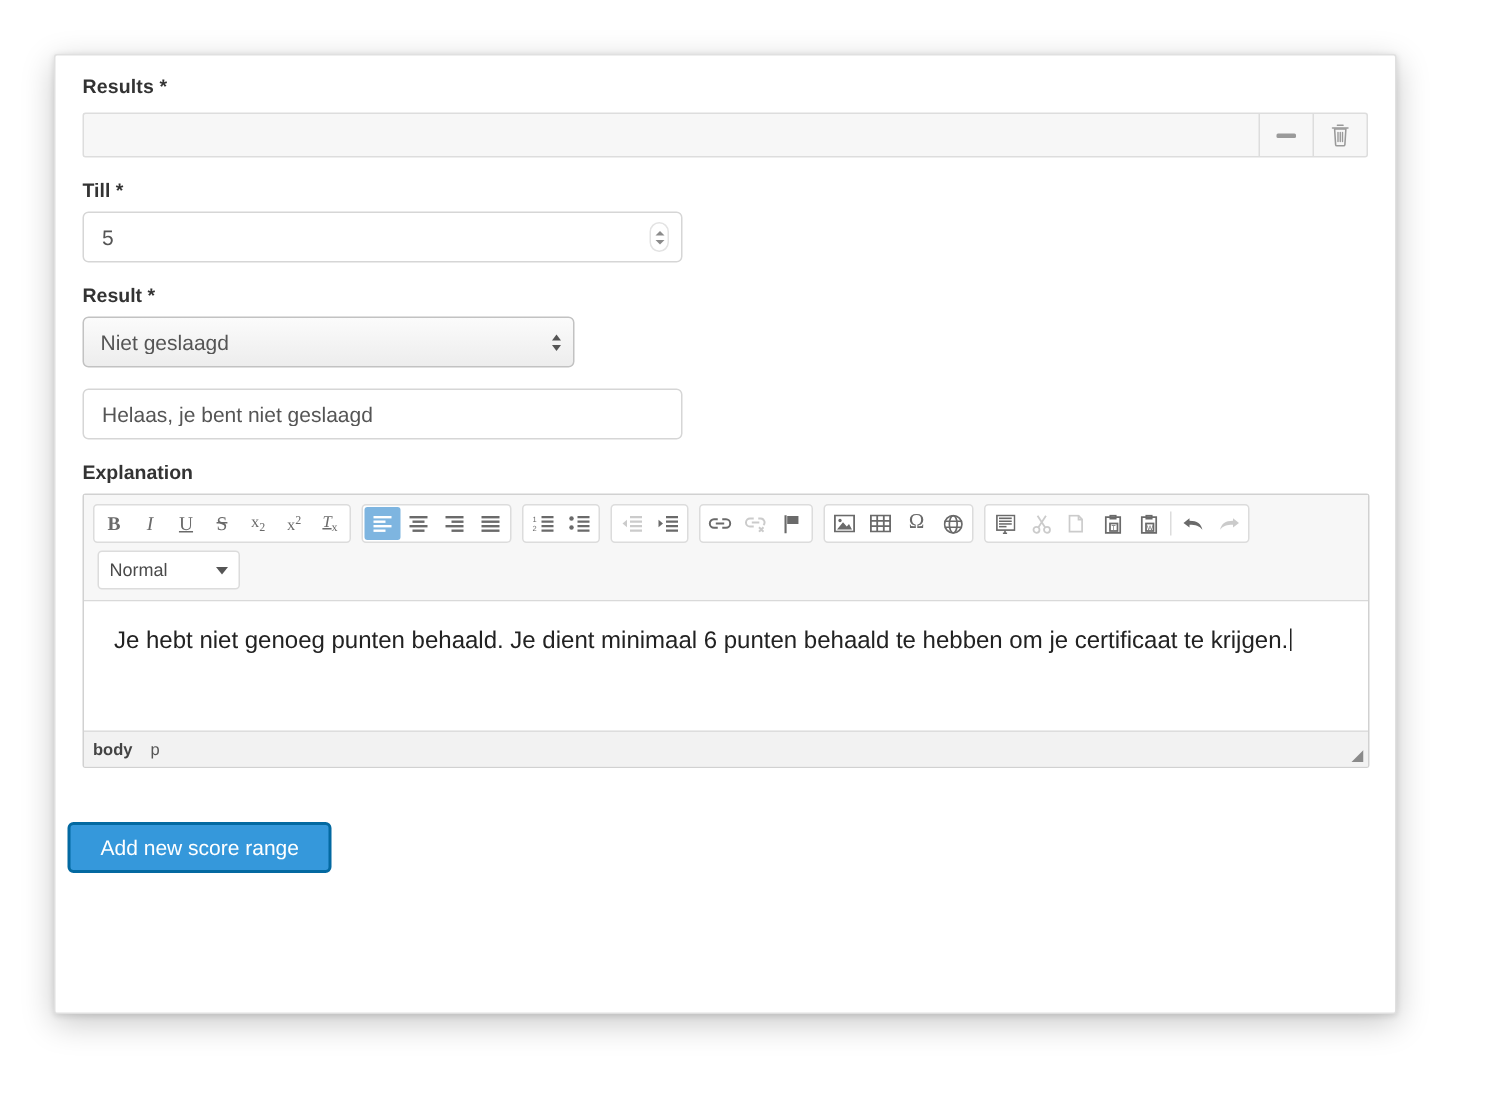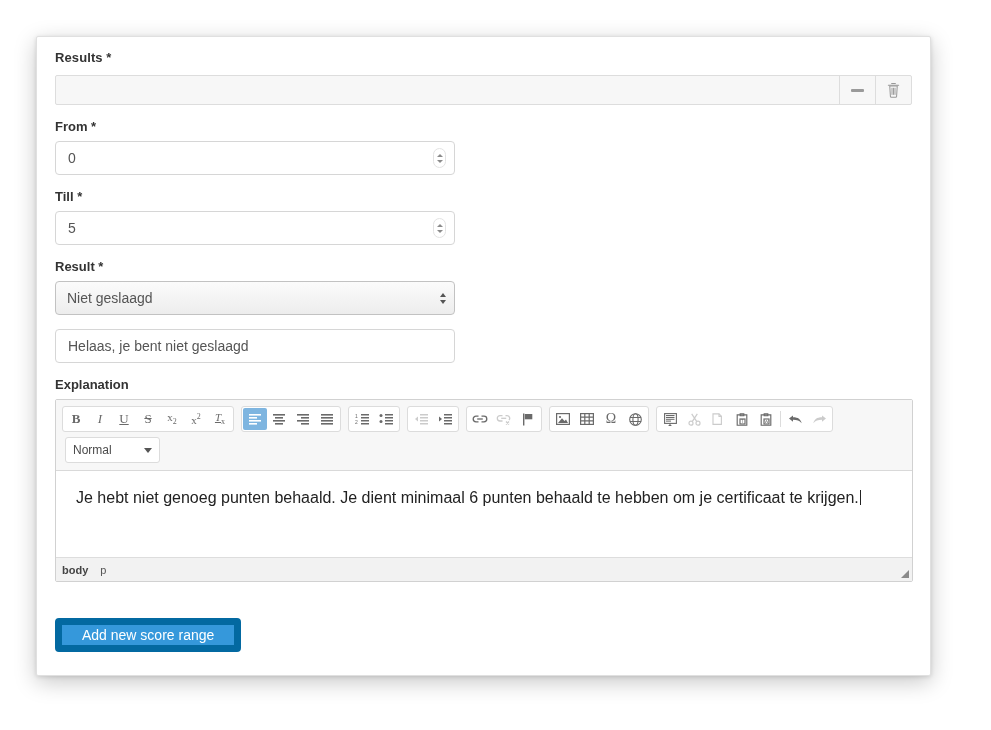--- a/index.html
+++ b/index.html
@@ -125,21 +125,21 @@
     width: 0; height: 0;
     border-left: 3.2px solid transparent;
     border-right: 3.2px solid transparent;
   }
   .spinner .up { border-bottom: 3.8px solid #8b8b8b; margin-bottom: 3px; }
   .spinner .dn { border-top: 3.8px solid #8b8b8b; }
 
   
   .select-control {
     position: relative;
-    width: 400px;
+    width: 328px;
     height: 34px;
     border: 1px solid #c2c2c2;
     border-radius: 4px;
     background: linear-gradient(to bottom, #fbfbfb 0%, #ededed 100%);
     display: flex;
     align-items: center;
     cursor: pointer;
   }
   .select-value {
     font-size: 14px;
@@ -279,25 +279,25 @@
     position: absolute;
     right: 3px;
     bottom: 3px;
     width: 11px;
     height: 11px;
     cursor: nwse-resize;
   }
 
   
   .btn-primary {
-    margin: 22px 0 0 18px;
+    margin: 22px 0 0 8px;
     height: 34px;
     padding: 0 20px;
     background: #3598db;
-    border: 7px solid #0369a1;
+    border: 2px solid #0369a1;
     border-radius: 4px;
     color: #ffffff;
     font-size: 14px;
     font-family: "Liberation Sans", sans-serif;
     cursor: pointer;
   }
 </style>
 </head>
 <body>
 
@@ -316,30 +316,20 @@
           <path d="M6 1.5h4M2.5 3.5h11" stroke="#999" stroke-width="1.1" fill="none" stroke-linecap="round"></path>
           <path d="M4 4.2h8l-0.7 11.1a1 1 0 0 1-1 0.9H5.7a1 1 0 0 1-1-0.9z" stroke="#999" stroke-width="1.1" fill="none"></path>
           <path d="M6.4 6.6v6.6M8 6.6v6.6M9.6 6.6v6.6" stroke="#999" stroke-width="1" fill="none" stroke-linecap="round"></path>
         </svg>
       </button>
     </div>
   </div>
 
   <div class="form-body">
 
-    <div class="field">
-      <label class="field-label">From *</label>
-      <div class="control-wrap">
-        <input class="num-control" type="text" value="0" style="">
-        <div class="spinner">
-          <span class="up"></span>
-          <span class="dn"></span>
-        </div>
-      </div>
-    </div>
 
     <div class="field">
       <label class="field-label">Till *</label>
       <div class="control-wrap">
         <input class="num-control" type="text" value="5" style="">
         <div class="spinner">
           <span class="up"></span>
           <span class="dn"></span>
         </div>
       </div>

